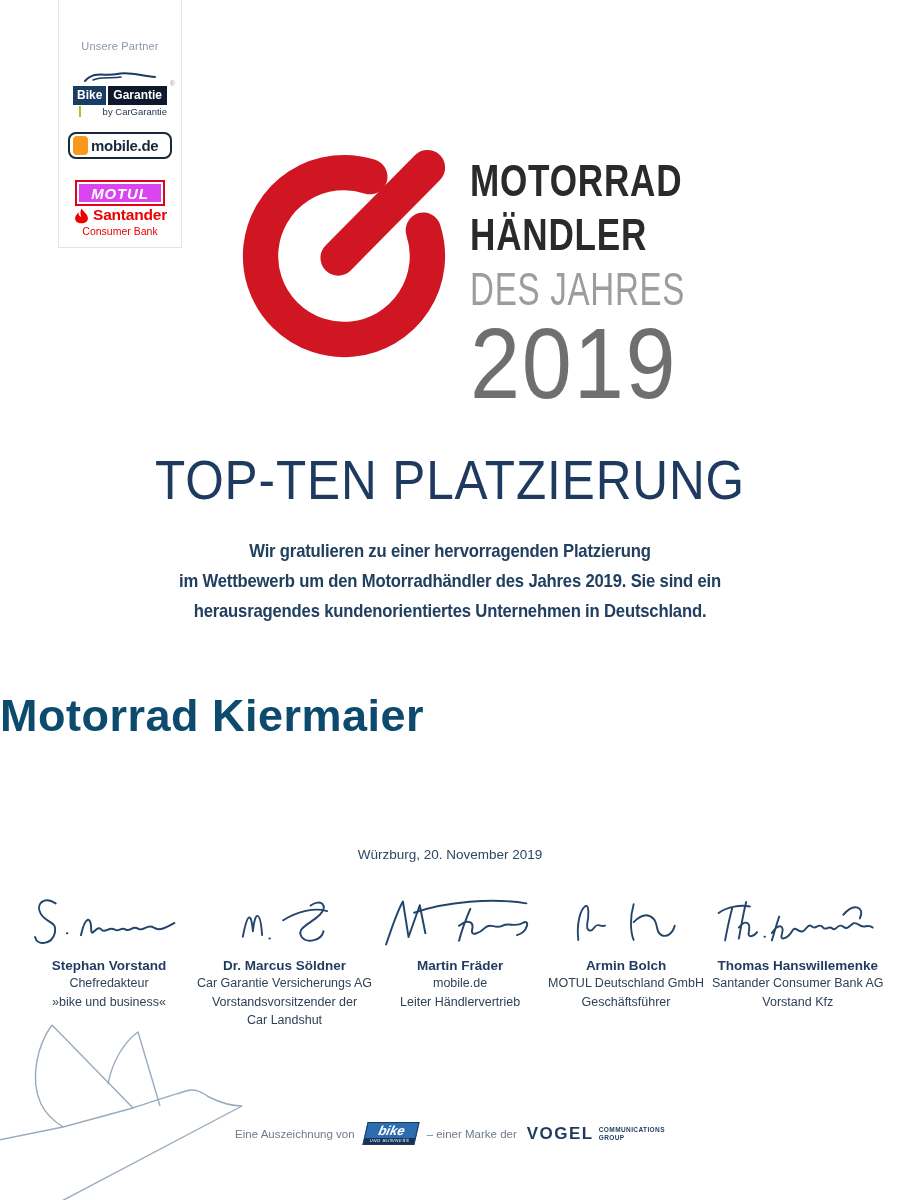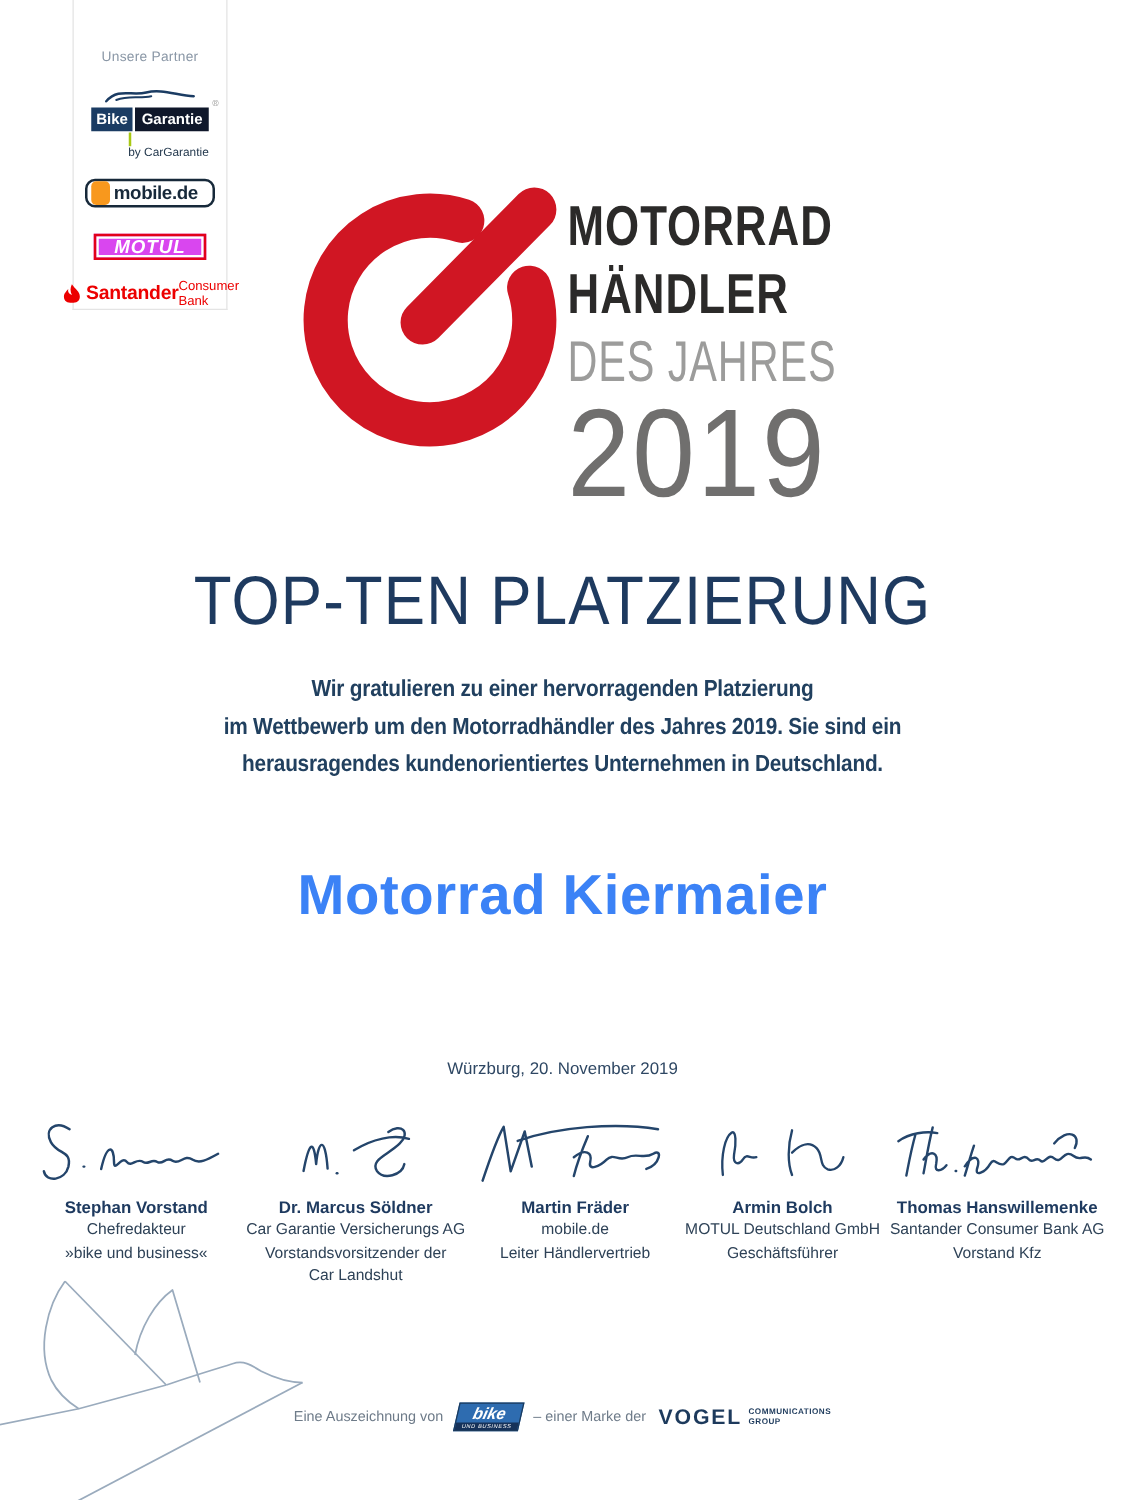--- a/index.html
+++ b/index.html
@@ -12,58 +12,58 @@
     border-left:1px solid #e4e4e4; border-right:1px solid #e4e4e4; border-bottom:1px solid #e4e4e4;
     background:#fff; display:flex; flex-direction:column; align-items:center; }
   .partners-heading { margin-top:40px; font-size:11px; color:#8a97a6; letter-spacing:.2px; }
 
   .logo-bg { margin-top:16px; display:flex; flex-direction:column; align-items:center; }
   .bg-swoosh { display:block; margin-bottom:2px; }
   .bg-row { display:flex; align-items:stretch; position:relative; }
   .bg-bike { background:#1b3c63; color:#fff; font-weight:bold; font-size:12px; padding:2px 4px 3px; }
   .bg-gar  { background:#0f172a; color:#fff; font-weight:bold; font-size:12px; padding:2px 5px 3px; margin-left:2px; }
   .bg-reg  { position:absolute; right:-8px; top:-6px; font-size:7px; color:#9d9d9c; }
-  .bg-sub  { display:flex; align-items:flex-start; align-self:flex-end; margin-top:1px;flex-direction:column; }
+  .bg-sub  { display:flex; align-items:center; align-self:flex-end; margin-top:1px; }
   .bg-tick { width:2px; height:11px; background:#a8c813; margin-right:22px; }
   .bg-subtext { font-size:9.5px; color:#23384d; }
 
   .logo-mobile { margin-top:15px; width:104px; height:27px; border:2px solid #17293a; border-radius:8px;
     background:#fff; display:flex; align-items:center; padding:0 5px 0 3px; }
   .mobile-orange { width:15px; height:19px; background:#f8981d; border-radius:4px; }
   .mobile-text { font-size:15px; font-weight:bold; color:#17293a; margin-left:3px; letter-spacing:-.3px; }
 
   .logo-motul { margin-top:21px; width:90px; height:26px; background:#d946ef; border:2.5px solid #e2001a;
     box-shadow: inset 0 0 0 2px #fff; display:flex; align-items:center; justify-content:center; }
   .motul-text { color:#fff; font-weight:bold; font-style:italic; font-size:15px; letter-spacing:.8px; }
 
-  .logo-santander { margin-top:14px; display:flex; flex-direction:row; align-items:center; }
+  .logo-santander { display:flex; flex-direction:column; align-items:center; }
   .sant-row { display:flex; align-items:center; }
   .sant-name { color:#ec0000; font-weight:bold; font-size:15.5px; margin-left:3px; letter-spacing:-.2px; }
   .sant-sub { color:#ec0000; font-size:10.5px; margin-top:1px; }
 
   
   .award-logo { position:absolute; left:236px; top:148px; display:flex; }
   .power-svg { display:block; }
-  .award-text { margin-left:2px; margin-top:6px; }
+  .award-text { margin-left:18px; margin-top:6px; }
   .aw-line1, .aw-line2 { font-size:45px; font-weight:bold; color:#2b2a29; line-height:54px;
     transform:scaleX(.78); transform-origin:left center; white-space:nowrap; letter-spacing:1px; }
   .aw-line3 { font-size:46px; font-weight:400; color:#9c9c9b; line-height:55px;
     transform:scaleX(.72); transform-origin:left center; white-space:nowrap; letter-spacing:1px; }
   .aw-year { font-size:100px; font-weight:400; color:#706f6e; line-height:84px; margin-top:4px;
     transform:scaleX(.9); transform-origin:left center; letter-spacing:2px; }
 
   
   .title { position:absolute; top:448px; left:0; width:100%; text-align:center;
     font-size:55px; font-weight:400; color:#1e3a5f; white-space:nowrap;
     transform:scaleX(.9); letter-spacing:1px; }
   .congrats { position:absolute; top:536px; left:0; width:100%; text-align:center;
     font-size:18.5px; font-weight:600; color:#21405f; line-height:30px;
     transform:scaleX(.9); letter-spacing:-.2px; }
-  .recipient { position:absolute; top:690px; left:0; width:100%; text-align:center;
-    font-size:45px; font-weight:bold; color:#3b82f6; letter-spacing:.5px; }
+  .recipient { position:absolute; top:690px; left:0; width:100%; 
+    font-size:45px; font-weight:bold; color:#0c4a6e; letter-spacing:.5px; }
   .city { position:absolute; top:757px; left:0; width:100%; text-align:center;
     font-size:18px; font-weight:400; color:#2e4257; }
   .dateline { position:absolute; top:847px; left:0; width:100%; text-align:center;
     font-size:13.5px; color:#2e4763; }
 
   
   .signatures { position:absolute; top:888px; left:25px; width:850px; display:flex; }
   .sig-col { flex:1; display:flex; flex-direction:column; align-items:center; padding:0 4px; }
   .sig-imgbox { height:64px; display:flex; align-items:flex-end; justify-content:center; }
   .sig-img path { fill:none; stroke:#24456b; stroke-width:2.1; stroke-linecap:round; stroke-linejoin:round; }

